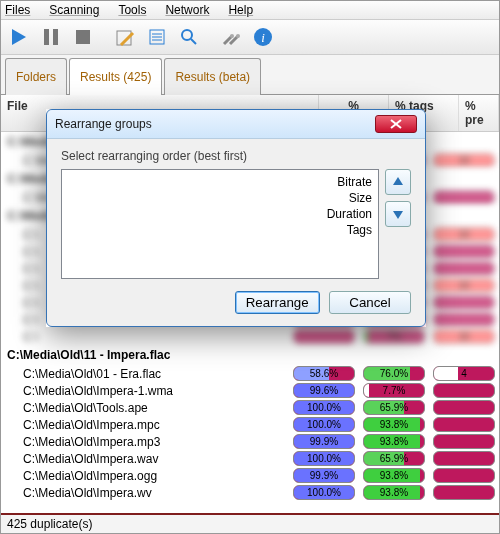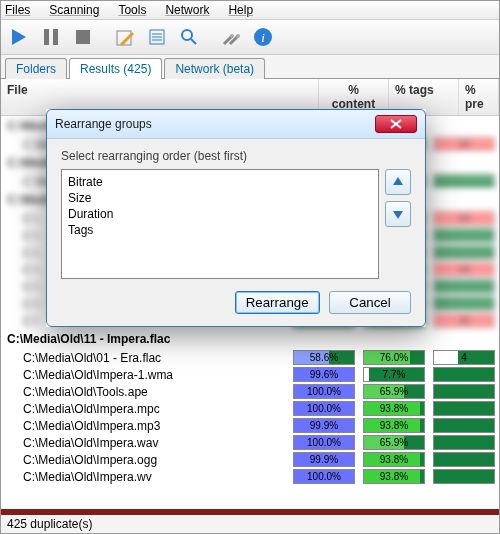--- a/index.html
+++ b/index.html
@@ -36,30 +36,30 @@
     display: flex; align-items: center; justify-content: center;
   }
   
   .tabs {
     display: flex;
     padding: 2px 4px 0 4px;
     background: #f4f4f4;
     border-bottom: 1px solid #999;
   }
   .tab {
-    padding: 3px 10px;
+    padding: 11px 10px;
     border: 1px solid #999;
     border-bottom: none;
     background: #eee;
     border-top-left-radius: 3px;
     border-top-right-radius: 3px;
     margin-right: 2px;
     position: relative;
     top: 1px;
-    color: #0369a1;
+    color: #a16207;
   }
   .tab.active { background: #fff; }
   
   .thead {
     display: flex;
     background: linear-gradient(#fdfdfd,#eaeaea);
     border-bottom: 1px solid #ccc;
     font-weight: bold;
   }
   .thead .th {
@@ -84,38 +84,38 @@
     display: flex;
     align-items: center;
     padding: 1px 0;
   }
   .row .col-file { flex:1; padding-left: 22px; }
   .cell-bar {
     width: 62px;
     height: 15px;
     margin: 0 4px;
     border: 1px solid #888;
-    border-radius: 0;
+    border-radius: 6px;
     position: relative;
     font-size: 10px;
     line-height: 13px;
     text-align: center;
     overflow: hidden;
-    background: #15803d;
+    background: #be185d;
   }
   .cell-bar .fill {
     position: absolute; left:0; top:0; bottom:0;
   }
   .cell-bar .txt { position: relative; z-index: 1; }
   .blur { filter: blur(3px); opacity: 0.7; }
   
   .statusbar {
     position: absolute;
     left:0; right:0; bottom:0;
-    border-top: 6px solid #7f1d1d;
+    border-top: 2px solid #7f1d1d;
     background: #f4f4f4;
     padding: 2px 6px;
     margin-top: 6px;
   }
   
   .overlay-shadow {
     position: absolute;
     left: 45px; top: 108px;
     width: 380px; height: 218px;
     box-shadow: 0 8px 30px rgba(0,0,0,0.45);
@@ -156,21 +156,21 @@
   }
   .dlg-label { margin-bottom: 6px; color: #404040; }
   .dlg-list-wrap { display:flex; gap:6px; }
   .dlg-list {
     flex:1;
     height: 110px;
     background: #fff;
     border: 1px solid #828790;
     padding: 4px;
   }
-  .dlg-list div { padding: 1px 2px; }
+  .dlg-list div { padding: 1px 2px; text-align: right; }
   .arrow-col { display:flex; flex-direction:column; gap:6px; }
   .arrow-btn {
     width: 26px; height: 26px;
     border: 1px solid #8aa;
     border-radius: 3px;
     background: linear-gradient(#f8fcff,#dceaf6);
     display:flex;align-items:center;justify-content:center;
     color: #2a72b5;
   }
   .dlg-buttons {
@@ -252,21 +252,21 @@
     <svg width="20" height="20">
         <circle cx="10" cy="10" r="9" fill="#2a7fd4"></circle>
         <text x="10" y="15" text-anchor="middle" font-size="13" font-family="serif" font-style="italic" fill="#fff">i</text>
       </svg>
   </div>
 </div>
 
 <div class="tabs">
   <div class="tab">Folders</div>
   <div class="tab active">Results (425)</div>
-  <div class="tab">Network (beta)</div>
+  <div class="tab">Results (beta)</div>
 </div>
 
 <div class="thead">
   <div class="th col-file">File</div>
   <div class="th col-content">% content</div>
   <div class="th col-tags">% tags</div>
   <div class="th col-pre">% pre</div>
 </div>
 
 <div class="tbody" id="tbody">

